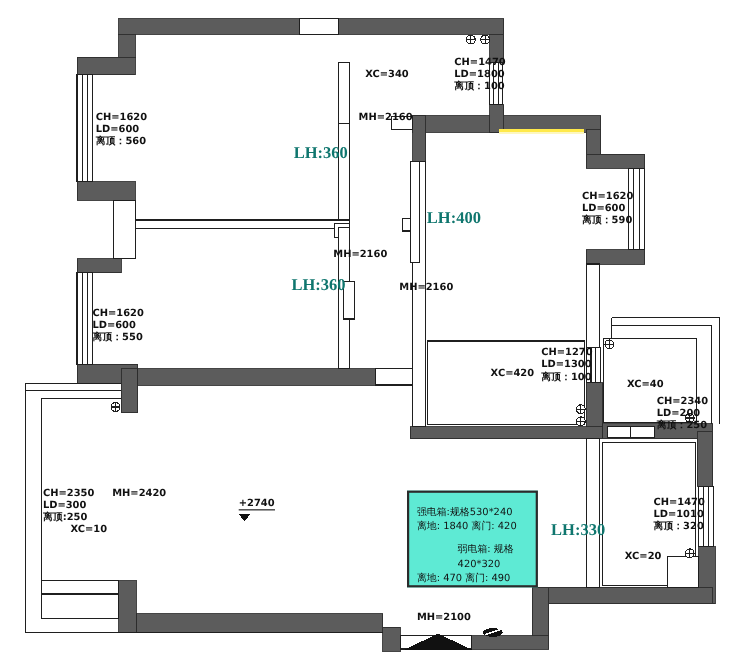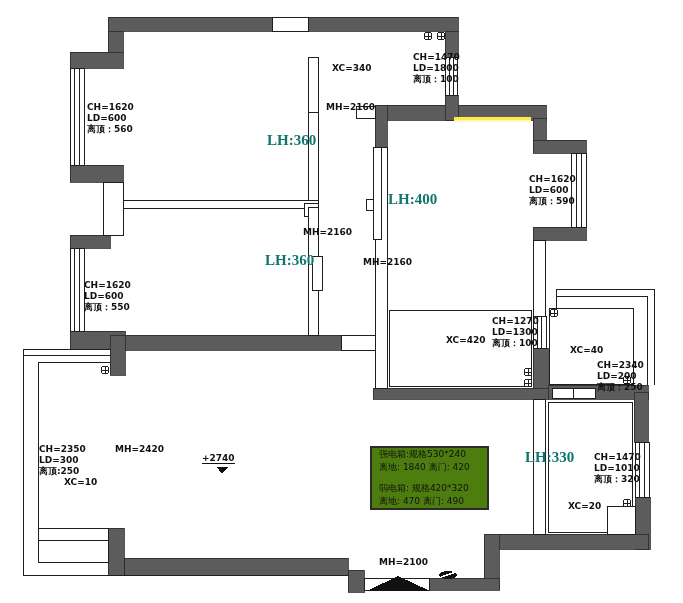--- a/index.html
+++ b/index.html
@@ -4,22 +4,22 @@
 <style>
   html,body{margin:0;padding:0;background:#fff;}
   .plan{position:relative;width:683px;height:603px;background:#ffffff;overflow:hidden;
         font-family:"DejaVu Sans",sans-serif;}
   .plan svg{position:absolute;left:0;top:0;}
   .lbl{position:absolute;font-size:9px;line-height:11px;color:#111;white-space:nowrap;font-weight:bold;}
   .lbl div{white-space:nowrap;}
   .lbl-serif{font-family:"Liberation Serif","DejaVu Serif",serif;font-size:15px;color:#0f766e;}
   .elev{border-bottom:1px solid #111;font-size:9px;}
   .ebox{position:absolute;left:370px;top:446px;width:101px;height:60px;border:2px solid #2b2b2b;
-        padding:0 7px;font-size:9px;line-height:13px;color:#111;background:#4d7c0f;}
-  .ebox .gap{margin-top:8px;}
+        padding:12px 7px;font-size:9px;line-height:13px;color:#111;background:#5eead4;}
+  .ebox .gap{margin-top:8px;margin-left:37px;}
   .wall{fill:#5c5c5c;stroke:#2b2b2b;stroke-width:0.8;}
   .thinw{fill:#ffffff;stroke:#1f1f1f;stroke-width:1;}
   .openw{fill:#ffffff;stroke:#1f1f1f;stroke-width:1;}
   .outline{fill:none;stroke:#1f1f1f;stroke-width:1;}
   .ln{stroke:#1f1f1f;stroke-width:1;fill:none;}
   .sym circle{fill:#fff;stroke:#1f1f1f;stroke-width:1;}
   .sym line{stroke:#1f1f1f;stroke-width:1;}
 </style>
 </head>
 <body>
@@ -246,36 +246,36 @@
   </div>
 
   <div class="lbl" style="left:570px;top:345px;">XC=40</div>
 
   <div class="lbl" style="left:39px;top:444px;">
     <div>CH=2350</div>
     <div>LD=300</div>
     <div>离顶:250</div>
   </div>
 
-  <div class="lbl" style="left:102px;top:444px;margin-left:13px;">MH=2420</div>
+  <div class="lbl" style="left:102px;top:444px;">MH=2420</div>
 
   <div class="lbl" style="left:64px;top:477px;">XC=10</div>
 
-  <div class="lbl" style="left:202px;top:453px;">
+  <div class="lbl" style="left:217px;top:453px;">
     <span class="elev">+2740</span>
   </div>
 
   <div class="ebox">
     <div>强电箱:规格530*240</div>
     <div>离地: 1840 离门: 420</div>
     <div class="gap">弱电箱: 规格420*320</div>
     <div>离地: 470 离门: 490</div>
   </div>
 
-  <div class="lbl lbl-serif" style="left:501px;top:452px;margin-left:24px;">LH:330</div>
+  <div class="lbl lbl-serif" style="left:501px;top:477px;">LH:330</div>
 
   <div class="lbl" style="left:594px;top:452px;">
     <div>CH=1470</div>
     <div>LD=1010</div>
     <div>离顶：320</div>
   </div>
 
   <div class="lbl" style="left:568px;top:501px;">XC=20</div>
 
   <div class="lbl" style="left:379px;top:557px;">MH=2100</div>

